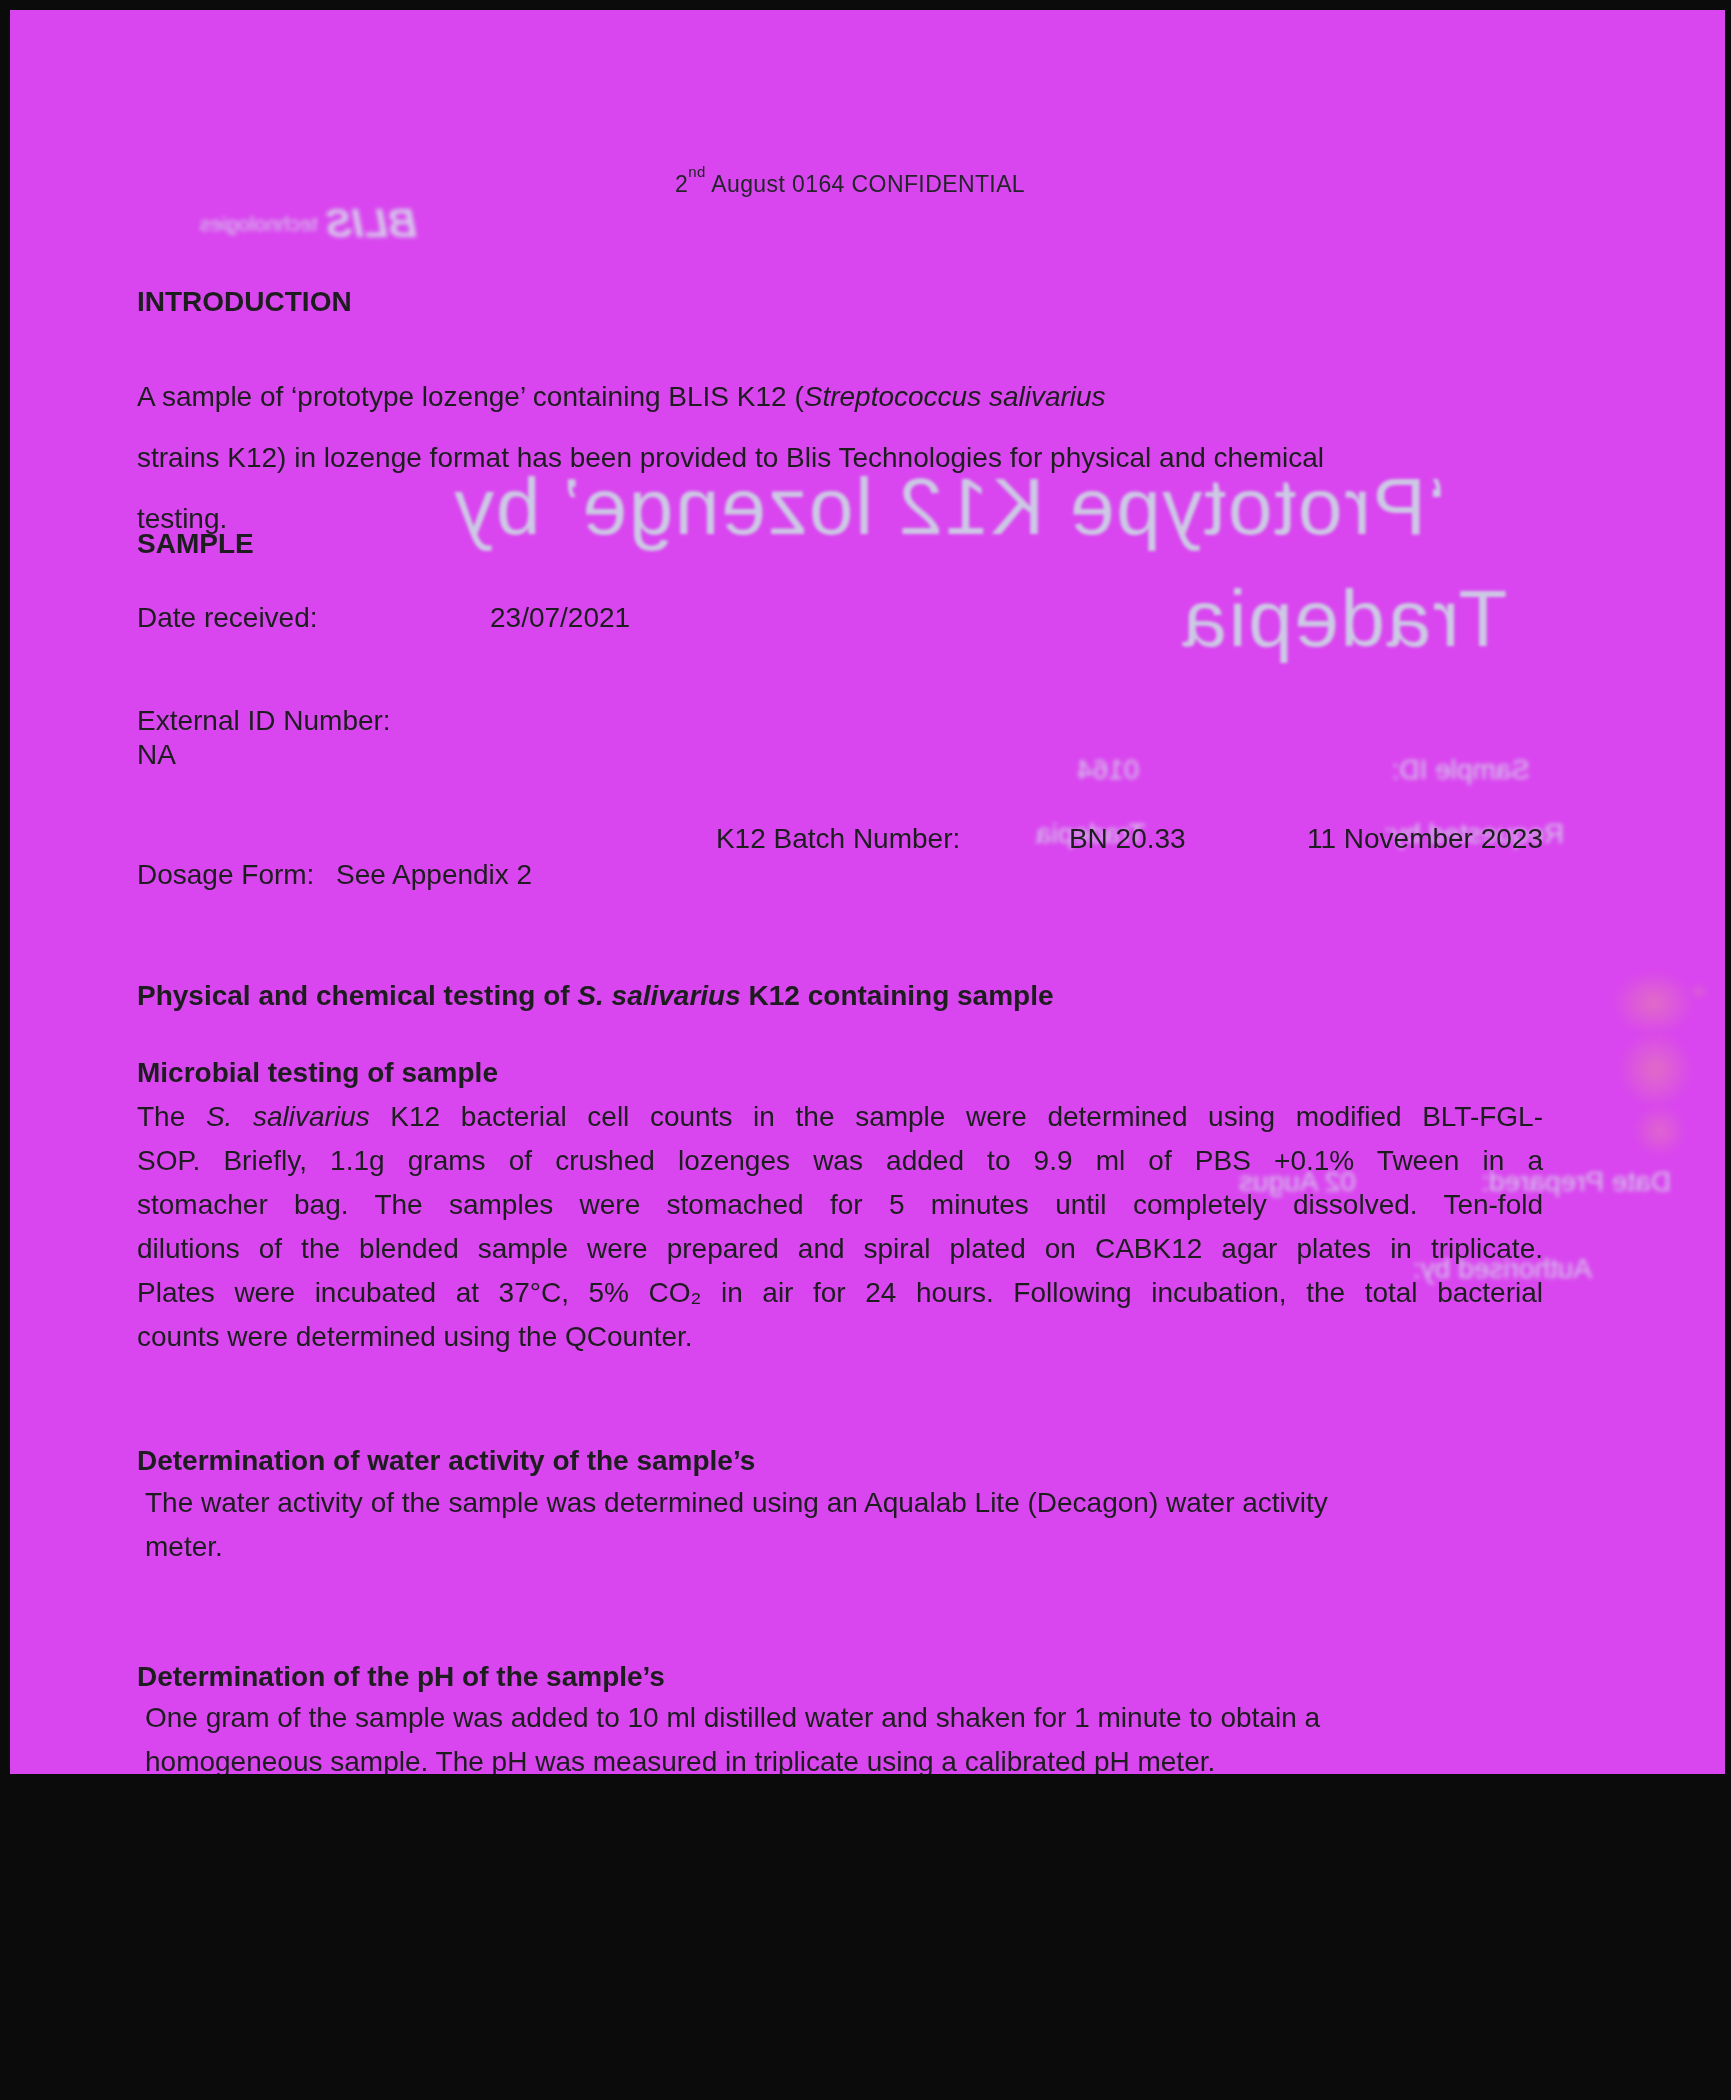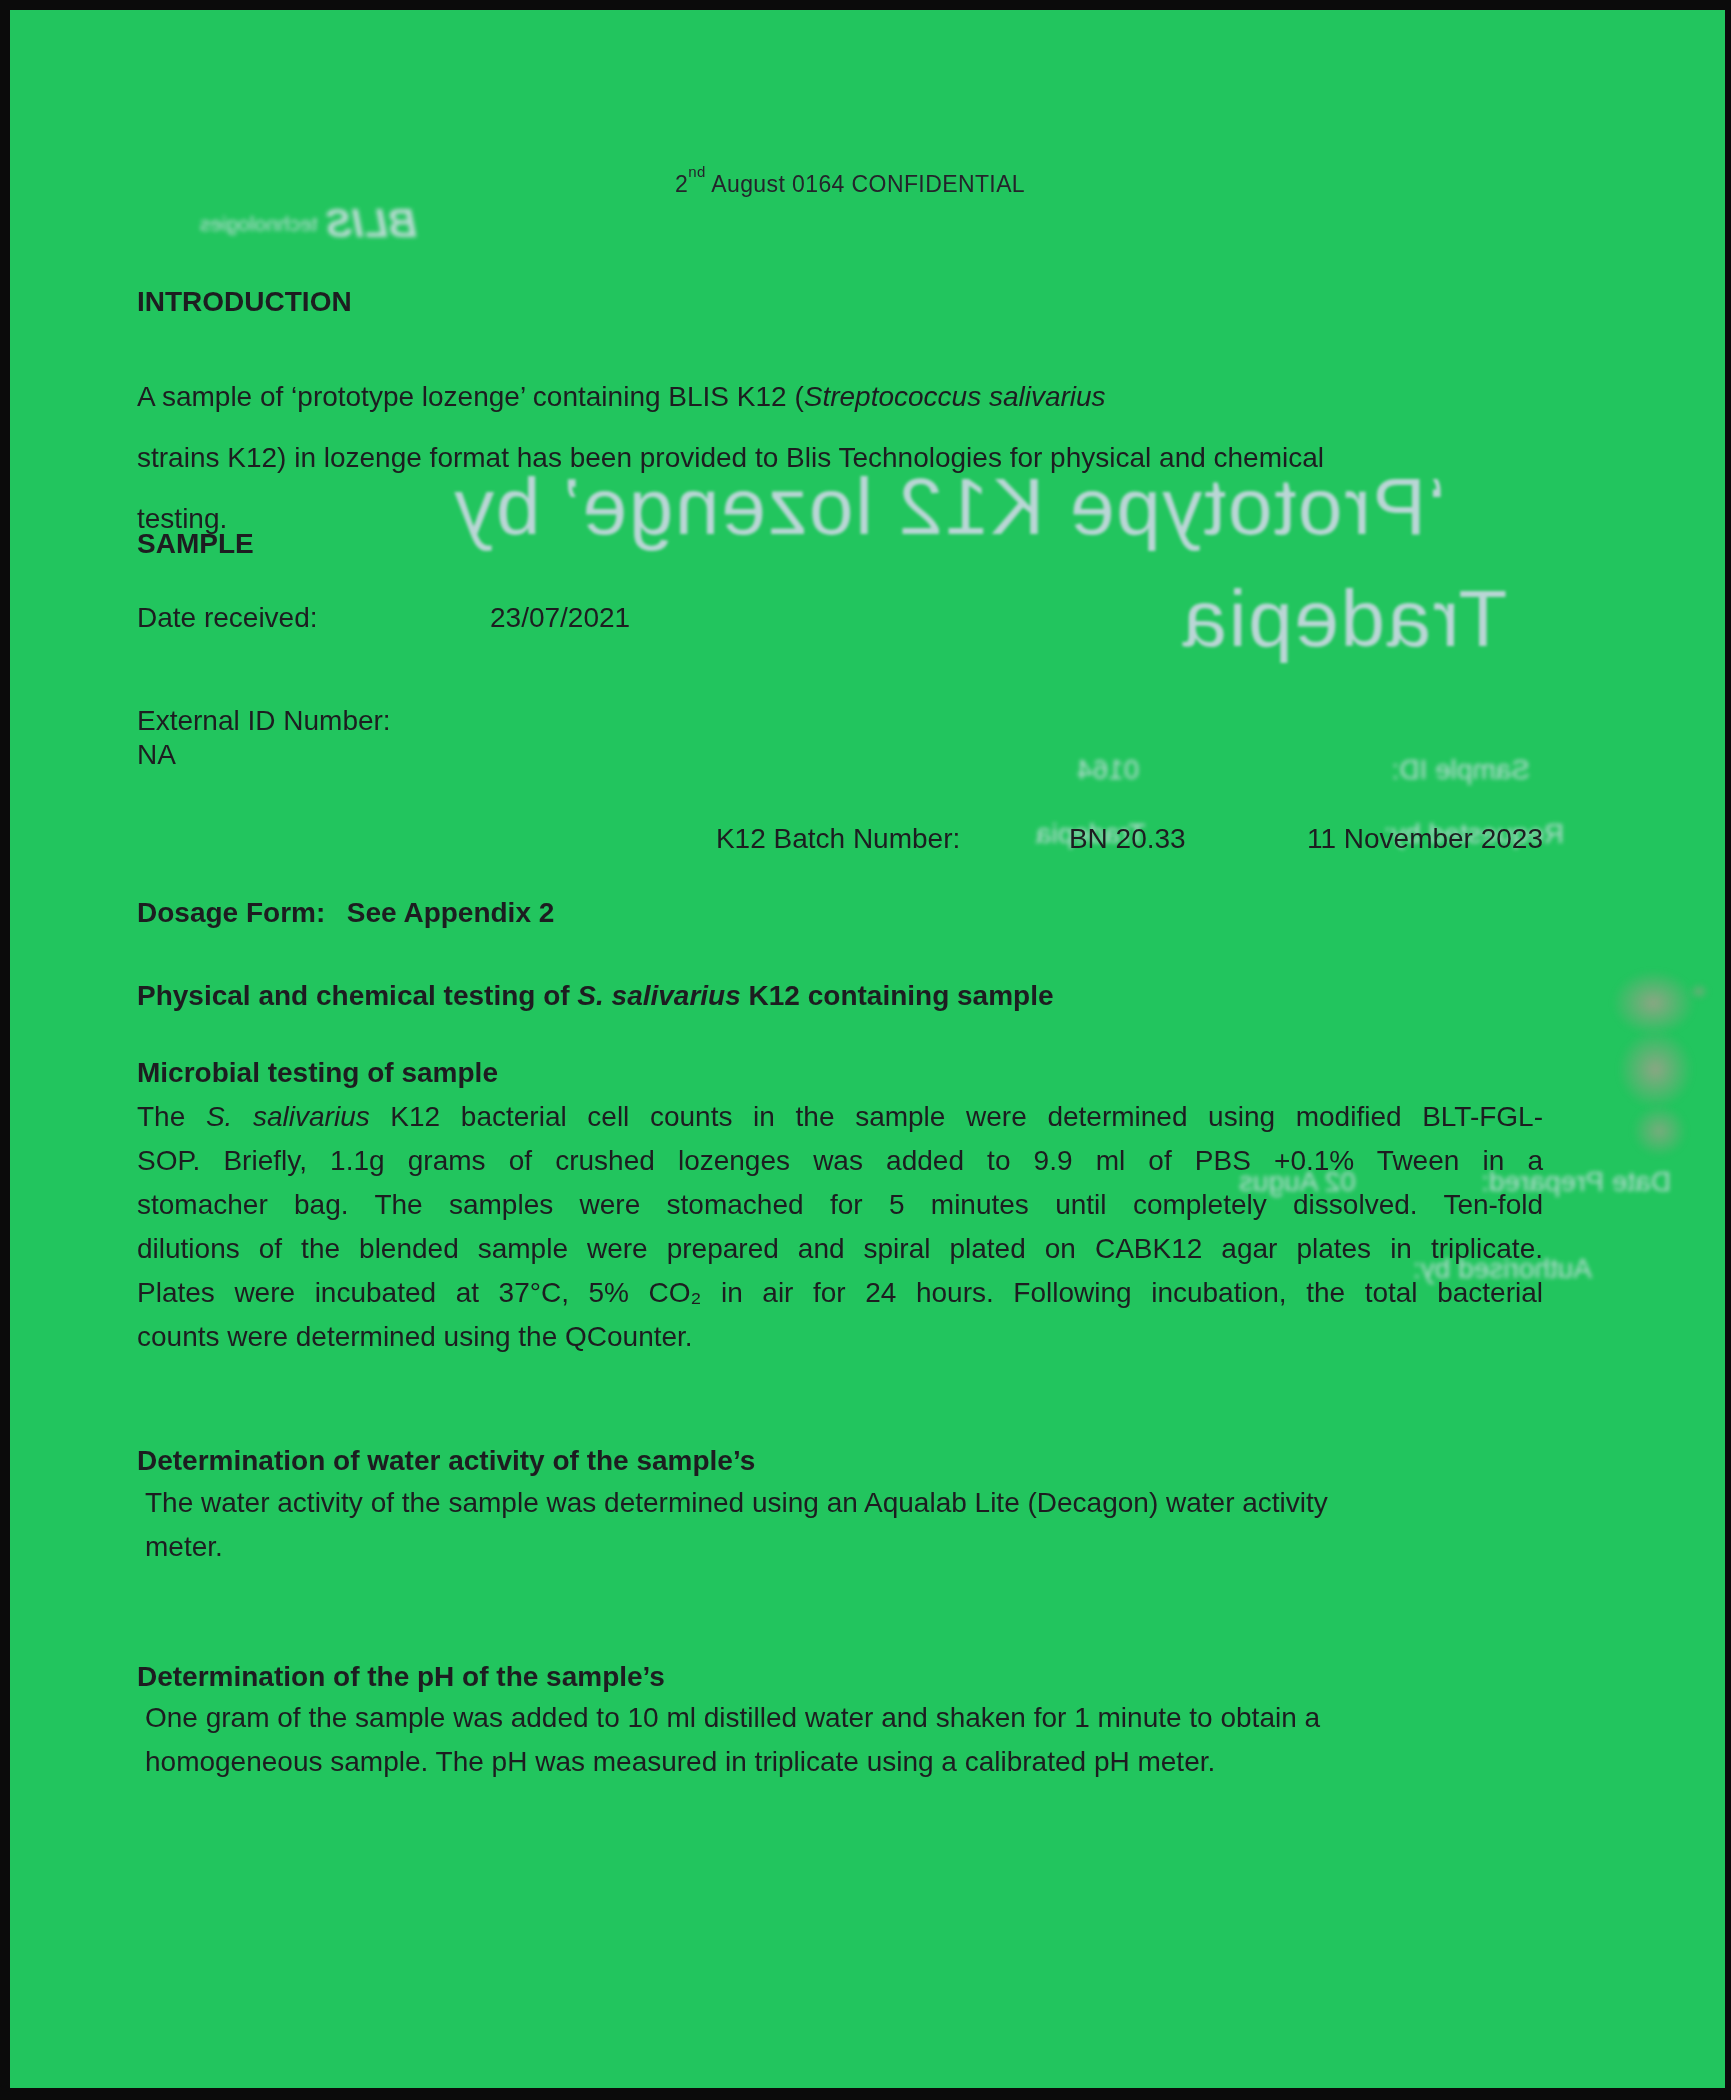--- a/index.html
+++ b/index.html
@@ -2,22 +2,22 @@
 <html style="font-size:13.3px"><head>
 <meta charset="utf-8">
 <style>
   html,body{margin:0;padding:0;}
   body{
     width:1731px;height:2100px;position:relative;overflow:hidden;
     background:#0b0b0b;
     font-family:"Liberation Sans","DejaVu Sans",sans-serif;
   }
   .page{
-    position:absolute;left:10px;top:10px;width:1715px;height:2078px;
-    background:#22c55e;overflow:hidden;
+    position:absolute;left:10px;top:10px;width:1715px;height:1764px;
+    background:#d946ef;overflow:hidden;
   }
   .abs{position:absolute;}
   .ink{color:#1d1d20;}
   .fs-body{font-size:28px;line-height:1.2;}
   .b{font-weight:bold;}
   
   .para-wide{width:1406px;}
   .lh-double div{height:61px;}
   .jpara div{height:44px;text-align:justify;text-align-last:justify;white-space:nowrap;}
   .jpara div.last{text-align-last:left;white-space:normal;}
@@ -99,21 +99,21 @@
   <div class="abs ink fs-body srow" style="left:127px;top:694px;width:1406px;flex-direction:column;">
     <span class="lbl">External ID Number:</span>
     <span class="v1">NA</span>
     <span></span>
   </div>
   <div class="abs ink fs-body srow" style="left:127px;top:812px;width:1406px;justify-content:flex-end;">
     <span class="lbl">K12 Batch Number:</span>
     <span class="v1">BN 20.33</span>
     <span>11 November 2023</span>
   </div>
-  <div class="abs ink fs-body" style="left:127px;top:886px;font-weight:bold;">
+  <div class="abs ink fs-body" style="left:127px;top:848px;">
     <span>Dosage Form:</span><span class="gap22"></span><span>See Appendix 2</span>
   </div>
 
   <div class="abs ink fs-body b" style="left:127px;top:969px;">
     <span>Physical and chemical testing of </span><i>S. salivarius</i><span> K12 containing sample</span>
   </div>
 
   <div class="abs ink fs-body b" style="left:127px;top:1046px;">Microbial testing of sample</div>
 
   <div class="abs ink fs-body para-wide jpara" style="left:127px;top:1090px;">

